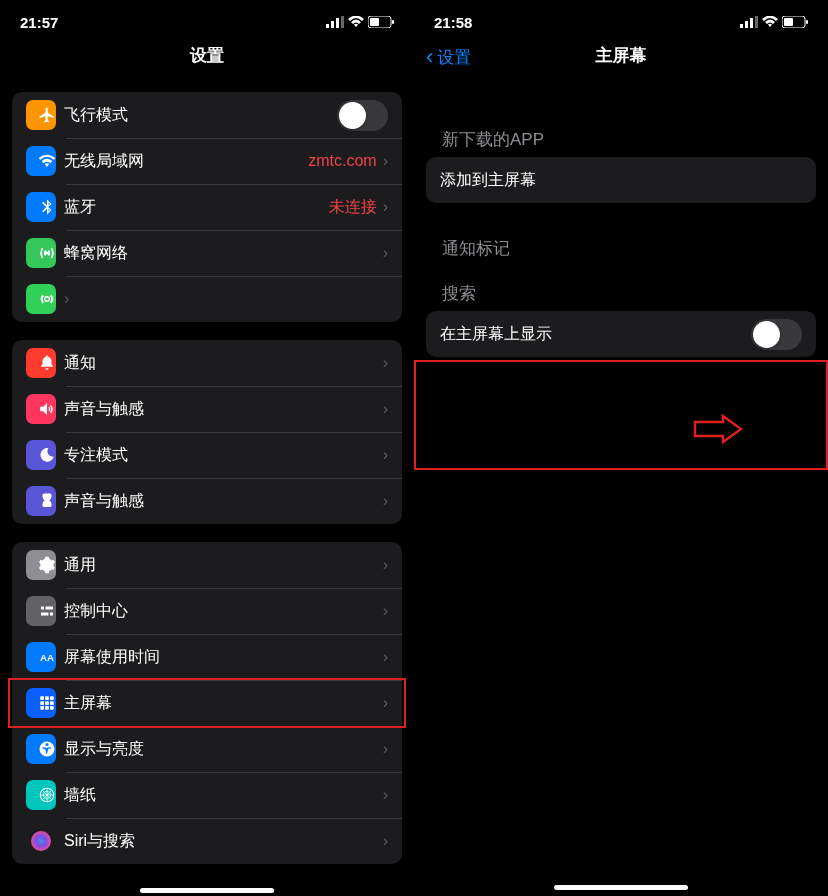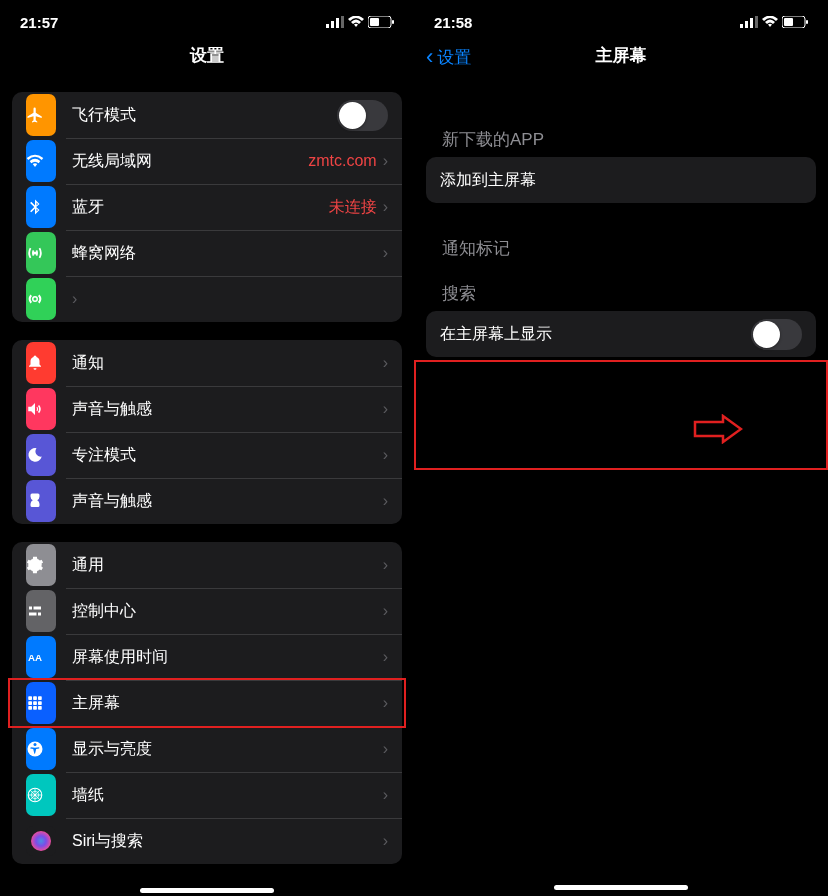--- a/index.html
+++ b/index.html
@@ -12,21 +12,21 @@
 .header-title { color: #fff; font-size: 17px; font-weight: 600; }
 .back-btn { position: absolute; left: 12px; display: flex; align-items: center; color: #0a84ff; font-size: 17px; }
 .back-chevron { margin-right: 4px; font-size: 22px; }
 .content { padding: 0 12px; }
 .group-header { color: #8e8e93; font-size: 17px; padding: 16px 16px 6px 16px; }
 .group { background: #1c1c1e; border-radius: 10px; overflow: hidden; margin-bottom: 18px; }
 .row { display: flex; align-items: center; height: 46px; padding: 0 14px; position: relative; }
 .row + .row::before { content: ""; position: absolute; top: 0; left: 54px; right: 0; height: 0.5px; background: #3a3a3c; }
 .row.no-icon + .row::before { left: 14px; }
 .row.no-icon { padding-left: 14px; }
-.row-icon { width: 30px; height: 42px; border-radius: 7px; display: flex; align-items: center; justify-content: flex-start; margin-right: 16px; flex-shrink: 0; }
+.row-icon { width: 30px; height: 30px; border-radius: 7px; display: flex; align-items: center; justify-content: flex-end; margin-right: 8px; flex-shrink: 0; }
 .row-label { color: #fff; font-size: 16px; flex: 1; }
 .row-detail { color: #ef4444; font-size: 16px; margin-right: 6px; }
 .chevron { color: #5a5a5e; font-size: 16px; }
 .checkmark { color: #0a84ff; font-size: 20px; font-weight: 600; }
 .toggle { width: 51px; height: 31px; background: #39393d; border-radius: 16px; position: relative; }
 .toggle .knob { position: absolute; width: 27px; height: 27px; background: #fff; border-radius: 50%; top: 2px; left: 2px; box-shadow: 0 1px 3px rgba(0,0,0,0.4); }
 .highlight-box { border: 2px solid #e02020; position: absolute; pointer-events: none; }
 .arrow-annotation { position: absolute; pointer-events: none; }
 .home-indicator { position: absolute; bottom: 6px; left: 50%; transform: translateX(-50%); width: 134px; height: 5px; background: #fff; border-radius: 3px; }
 .screen-left .home-indicator { bottom: 3px; }

